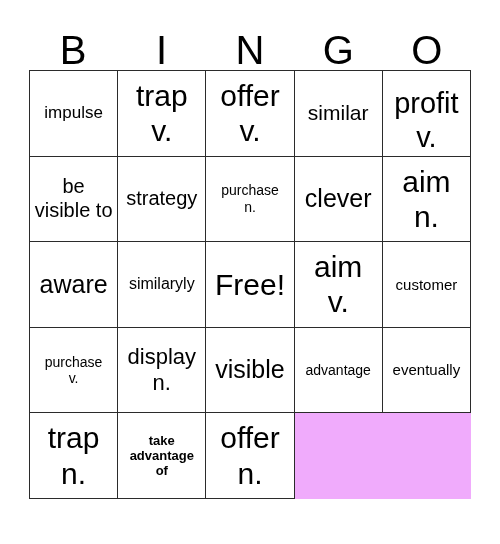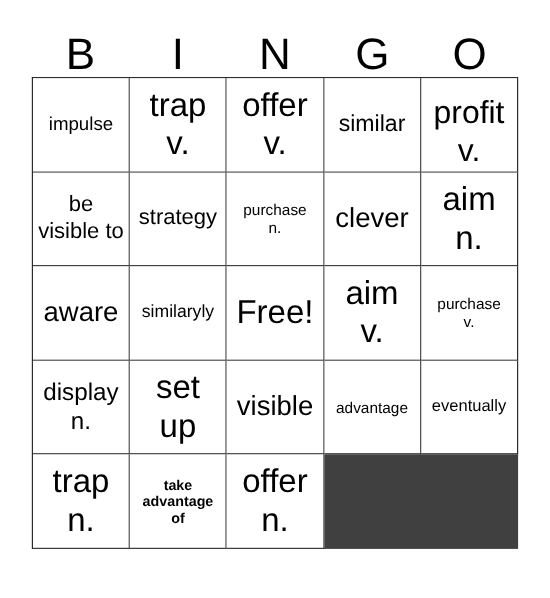--- a/index.html
+++ b/index.html
@@ -49,21 +49,21 @@
     left: 29px;
     top: 70px;
     width: 442px;
     height: 429px;
     box-sizing: border-box;
     border-top: 1px solid #2b2b2b;
     border-left: 1px solid #2b2b2b;
     display: grid;
     grid-template-columns: repeat(5, 1fr);
     grid-template-rows: repeat(5, 1fr);
-    background: #404040;
+    background: #f0abfc;
   }
   .cell {
     box-sizing: border-box;
     border-right: 1px solid #2b2b2b;
     border-bottom: 1px solid #2b2b2b;
     display: flex;
     align-items: center;
     justify-content: center;
     text-align: center;
     padding: 1px 2px;
@@ -141,32 +141,31 @@
     <div class="cell">
         <span class="cell-text" style="font-size: 16px;">similaryly</span>
       </div>
     <div class="cell free">
         <span class="cell-text" style="font-size: 30px;">Free!</span>
       </div>
     <div class="cell">
         <span class="cell-text" style="font-size: 30px;">aim
 v.</span>
       </div>
+    <div class="cell">
+        <span class="cell-text" style="font-size: 15px;">customer</span>
+      </div>
 
     <div class="cell">
         <span class="cell-text" style="font-size: 14px;">purchase
 v.</span>
       </div>
     <div class="cell">
         <span class="cell-text" style="font-size: 22px;">display
 n.</span>
-      </div>
-    <div class="cell">
-        <span class="cell-text" style="font-size: 30px;">set
-up</span>
       </div>
     <div class="cell">
         <span class="cell-text" style="font-size: 25px;">visible</span>
       </div>
     <div class="cell">
         <span class="cell-text" style="font-size: 14px;">advantage</span>
       </div>
 
     <div class="cell">
         <span class="cell-text" style="font-size: 15px;">eventually</span>

